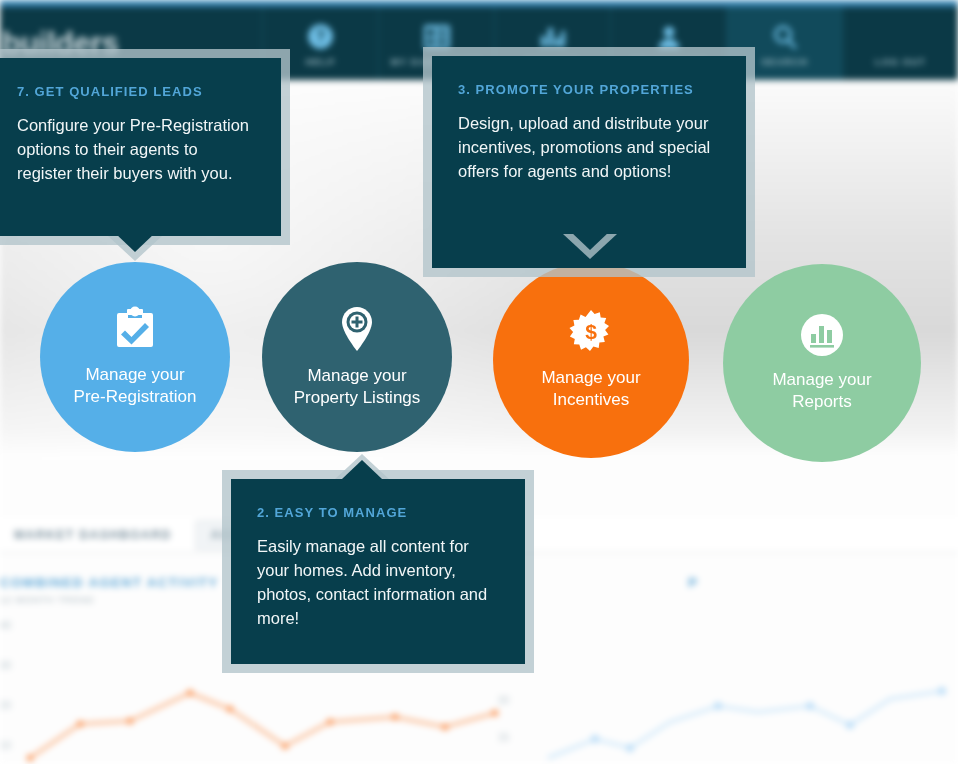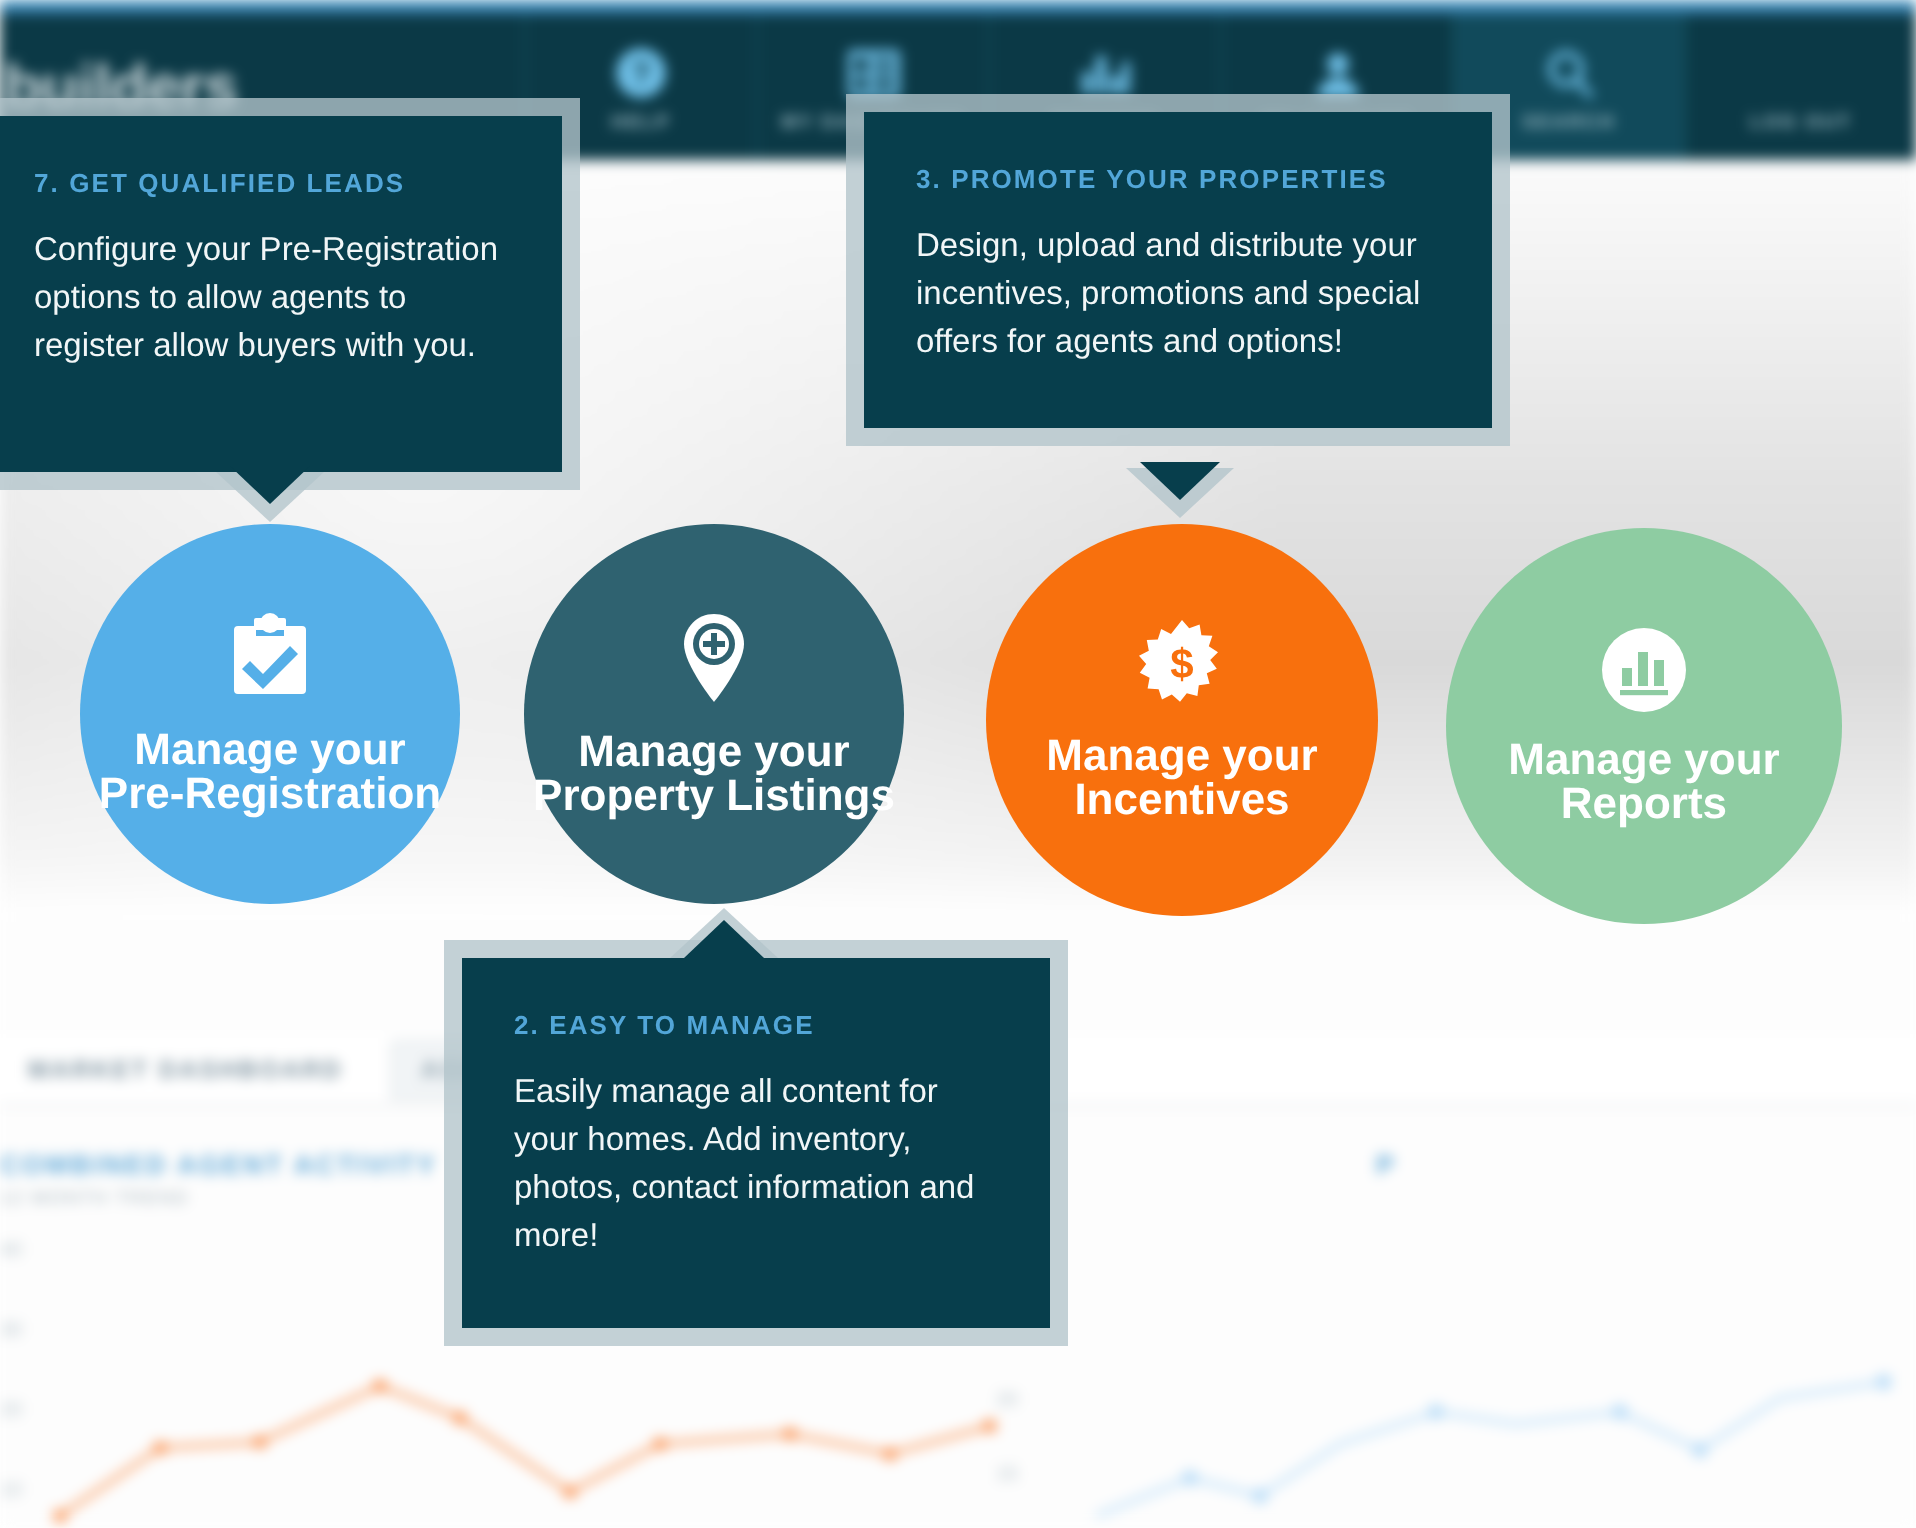--- a/index.html
+++ b/index.html
@@ -218,22 +218,22 @@
     text-align: center;
   }
   .circle .c-icon {
     margin-bottom: 12px;
     display: flex;
     align-items: center;
     justify-content: center;
   }
   .circle .c-icon svg { display: block; }
   .circle .c-label {
-    font-size: 22px;
-    font-weight: bold;
+    font-size: 17px;
+    font-weight: normal;
     line-height: 22px;
     white-space: pre-line;
   }
 </style>
 </head>
 <body>
 
 <div id="stage">
 
   <div class="bg-app">
@@ -413,26 +413,26 @@
           <rect x="10" y="32" width="24" height="2.6"></rect>
         </g>
       </svg>
     </span>
     <span class="c-label">Manage your
 Reports</span>
   </div>
 
   <div class="callout" style="left:-9px; top:58px; width:290px; height:178px;">
     <div class="c-head">7. GET QUALIFIED LEADS</div>
-    <div class="c-body">Configure your Pre-Registration options to allow agents to register allow buyers with you.</div>
+    <div class="c-body">Configure your Pre-Registration options to their agents to register their buyers with you.</div>
   </div>
   <div class="notch notch-outer-down" style="left:108px; top:236px;"></div>
   <div class="notch notch-inner-down" style="left:115px; top:233px;"></div>
 
-  <div class="callout" style="left:432px; top:56px; width:314px; height:158px;">
+  <div class="callout" style="left:432px; top:56px; width:314px; height:212px;">
     <div class="c-head">3. PROMOTE YOUR PROPERTIES</div>
     <div class="c-body">Design, upload and distribute your incentives, promotions and special offers for agents and options!</div>
   </div>
   <div class="notch notch-outer-down" style="left:563px; top:234px;"></div>
   <div class="notch notch-inner-down" style="left:570px; top:231px;"></div>
 
   <div class="callout" style="left:231px; top:479px; width:294px; height:185px;">
     <div class="c-head">2. EASY TO MANAGE</div>
     <div class="c-body">Easily manage all content for your homes. Add inventory, photos, contact information and more!</div>
   </div>

